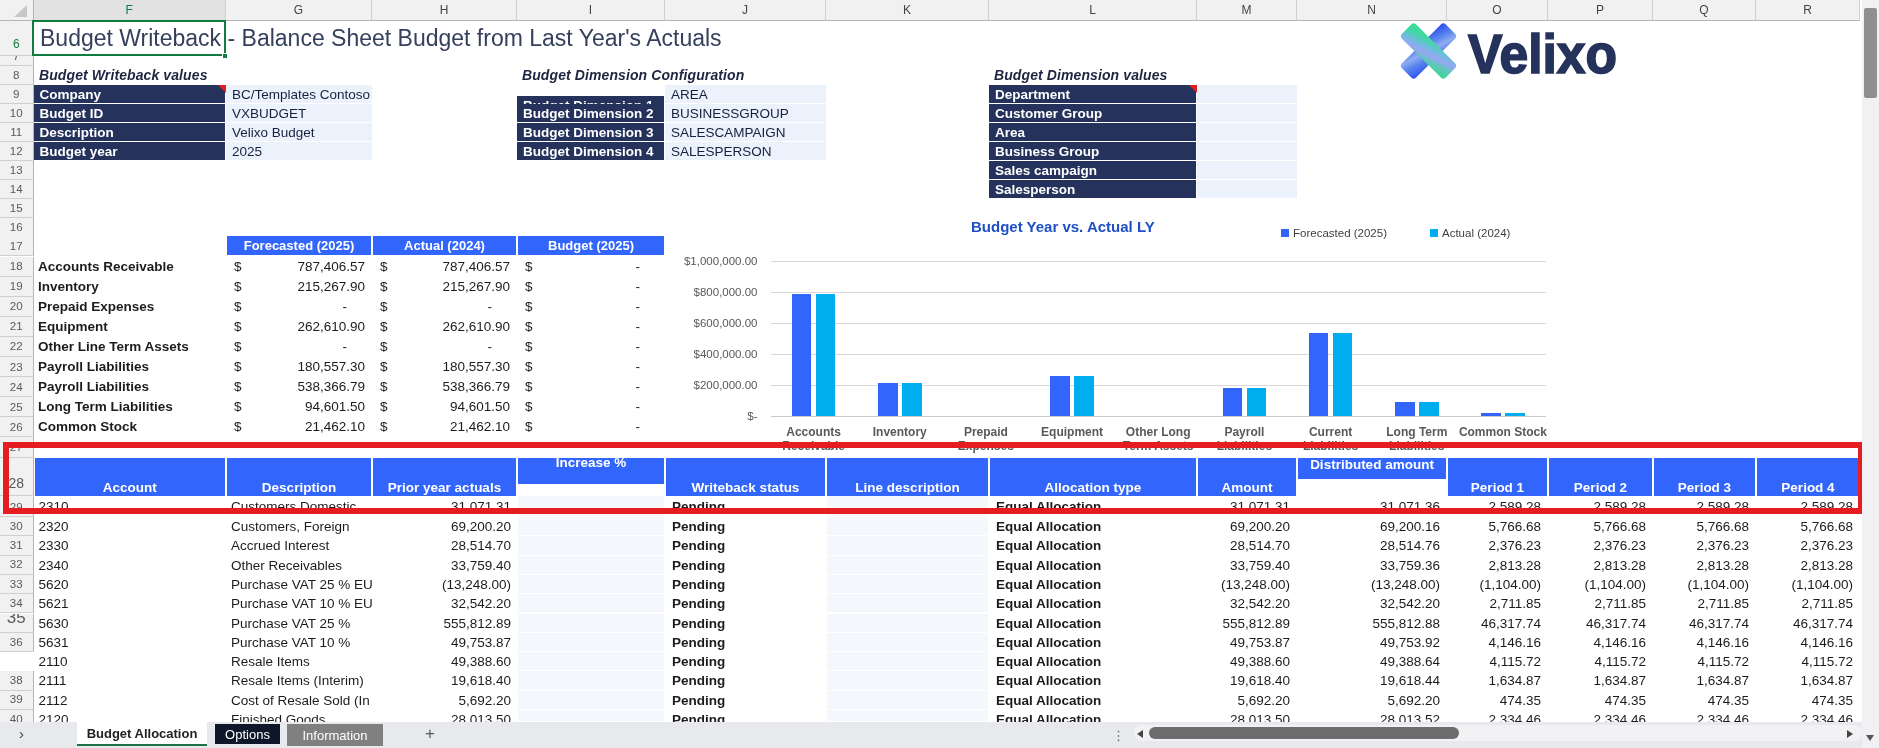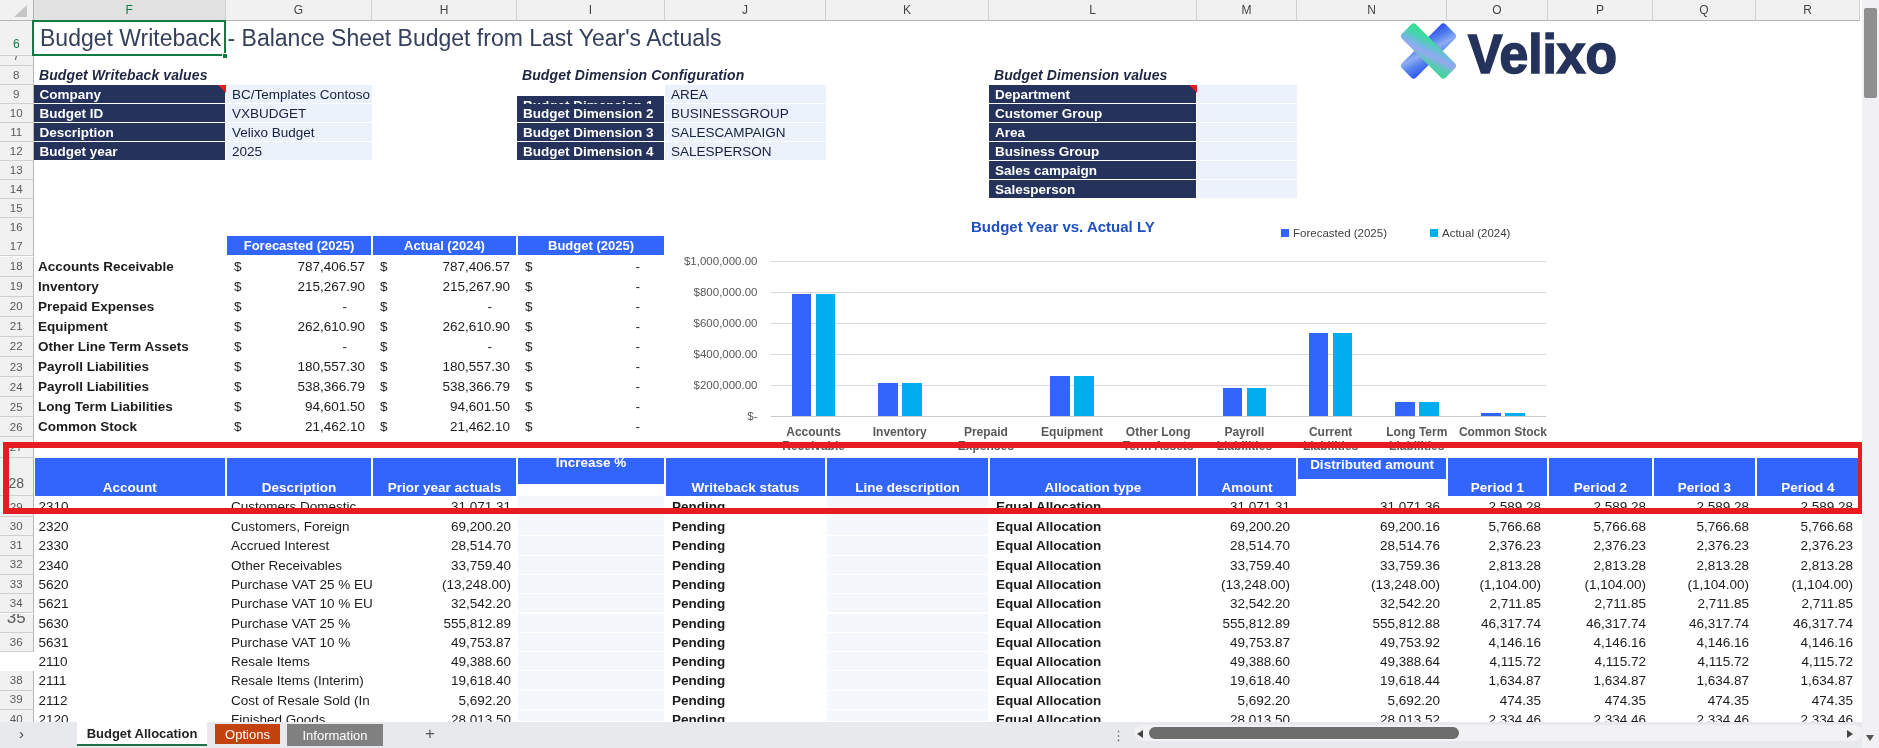--- a/index.html
+++ b/index.html
@@ -397,21 +397,21 @@
 <div class="num" style="left:1197px;width:93px;top:709.9999999999995px;height:19.299999999999955px;line-height:19.299999999999955px">28,013.50</div>
 <div class="num" style="left:1297px;width:143px;top:709.9999999999995px;height:19.299999999999955px;line-height:19.299999999999955px">28,013.52</div>
 <div class="num" style="left:1447px;width:94px;top:709.9999999999995px;height:19.299999999999955px;line-height:19.299999999999955px">2,334.46</div>
 <div class="num" style="left:1548px;width:98px;top:709.9999999999995px;height:19.299999999999955px;line-height:19.299999999999955px">2,334.46</div>
 <div class="num" style="left:1653px;width:96px;top:709.9999999999995px;height:19.299999999999955px;line-height:19.299999999999955px">2,334.46</div>
 <div class="num" style="left:1756px;width:97px;top:709.9999999999995px;height:19.299999999999955px;line-height:19.299999999999955px">2,334.46</div>
 <div class="a" style="left:0;top:722px;width:1879px;height:26px;background:#e7e9ed"></div>
 <div class="a" style="left:3px;top:442.3px;width:1861px;height:72.2px;border:6.3px solid #e51c20;box-sizing:border-box"></div>
 <div class="a" style="left:19px;top:725px;font-size:15px;color:#444">›</div>
 <div class="a" style="left:77px;top:722px;width:130px;height:24px;background:#fff;border-bottom:2.5px solid #1e7145;box-sizing:border-box;display:flex;align-items:center;justify-content:center;font-size:13px;font-weight:bold;color:#222">Budget Allocation</div>
-<div class="a" style="left:215px;top:724px;width:65px;height:20px;background:#c2410c;display:flex;align-items:center;justify-content:center;font-size:13px;color:#fff">Options</div>
+<div class="a" style="left:215px;top:724px;width:65px;height:20px;background:#0f172a;display:flex;align-items:center;justify-content:center;font-size:13px;color:#fff">Options</div>
 <div class="a" style="left:287px;top:724px;width:96px;height:22px;background:#808080;display:flex;align-items:center;justify-content:center;font-size:13px;color:#fff">Information</div>
 <div class="a" style="left:425px;top:724px;font-size:17px;color:#555">+</div>
 <div class="a" style="left:1112px;top:728px;font-size:13px;color:#666;letter-spacing:0">⋮</div>
 <div class="a" style="left:1134px;top:725px;width:728px;height:16px;background:#f2f2f4;border-radius:8px"></div>
 <div class="a" style="left:1137px;top:730px;width:0;height:0;border-top:4px solid transparent;border-bottom:4px solid transparent;border-right:6px solid #444"></div>
 <div class="a" style="left:1149px;top:727px;width:310px;height:12px;background:#6d6d6d;border-radius:6px"></div>
 <div class="a" style="left:1847px;top:730px;width:0;height:0;border-top:4px solid transparent;border-bottom:4px solid transparent;border-left:6px solid #444"></div>
 <div class="a" style="left:1862px;top:0;width:17px;height:748px;background:#f1f1f3"></div>
 <div class="a" style="left:1864px;top:8px;width:13px;height:90px;background:#8f8f8f;border-radius:2px"></div>
 <div class="a" style="left:1866px;top:735px;width:0;height:0;border-left:4.5px solid transparent;border-right:4.5px solid transparent;border-top:6px solid #555"></div>

